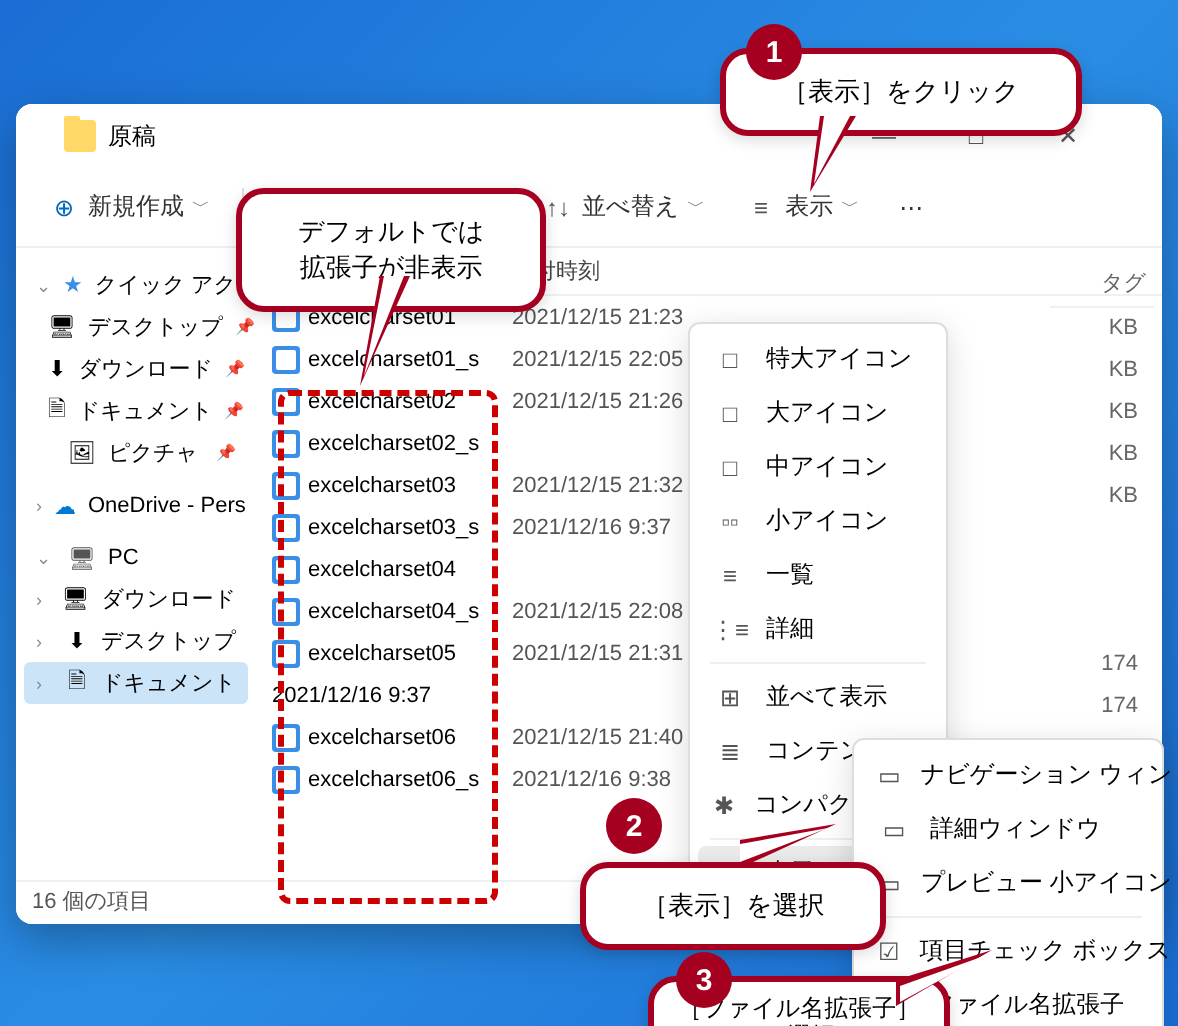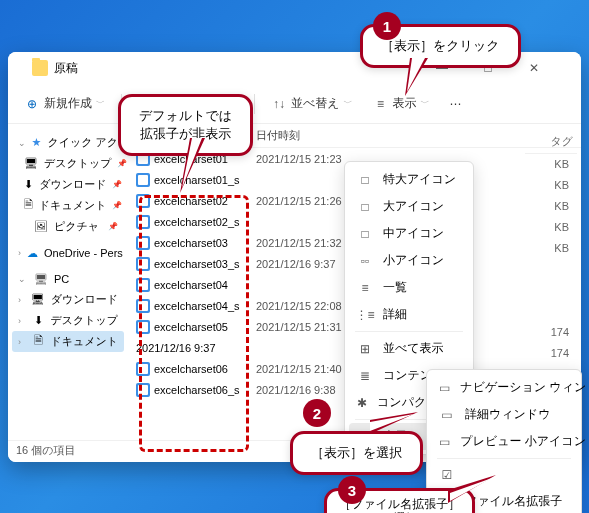--- a/index.html
+++ b/index.html
@@ -31,21 +31,21 @@
 .fl-row>div:nth-child(2){width:110px;color:#555}
 .file-ico{width:14px;height:14px;background:#3a8ee6;border-radius:2px;position:relative;flex-shrink:0}
 .file-ico::after{content:"";position:absolute;top:2px;left:2px;right:2px;bottom:2px;background:#fff;border-radius:1px}
 .dashed-box{position:absolute;border:3px dashed #c00;border-radius:6px;pointer-events:none}
 .menu{position:absolute;background:#fff;border:1px solid #ddd;border-radius:6px;box-shadow:0 4px 16px rgba(0,0,0,.15);padding:4px;font-size:12px}
 .menu-item{display:flex;align-items:center;gap:10px;padding:5px 12px 5px 8px;border-radius:4px;white-space:nowrap}
 .menu-item.sel{background:#eaeaea}
 .menu-ico{width:16px;height:16px;display:flex;align-items:center;justify-content:center;color:#555;font-size:12px}
 .menu-sep{height:1px;background:#eee;margin:3px 6px}
 .menu-chev{margin-left:auto;color:#888;font-size:10px}
-.callout{position:absolute;background:#fff;border:3px solid #a50020;border-radius:14px;padding:10px 18px;font-size:13px;color:#000;font-weight:500;box-shadow:0 2px 8px rgba(0,0,0,.15)}
+.callout{position:absolute;background:#fff;border:3px solid #a50020;border-radius:14px;padding:10px 28px;font-size:13px;color:#000;font-weight:500;box-shadow:0 2px 8px rgba(0,0,0,.15)}
 .num-badge{position:absolute;width:28px;height:28px;background:#a50020;border-radius:50%;color:#fff;display:flex;align-items:center;justify-content:center;font-weight:bold;font-size:15px;z-index:10}
 .status{position:absolute;bottom:0;left:0;right:0;height:22px;padding:2px 8px;font-size:11px;color:#555;background:#fff;border-top:1px solid #f0f0f0}
 .panel-right{position:absolute;right:0;top:72px;width:60px;bottom:22px;padding:8px 4px;font-size:11px;color:#666;text-align:right}
 .panel-right div{height:21px;padding:2px 4px}
 </style>
 </head>
 <body>
 
 <div class="window">
   <div class="titlebar">
@@ -162,20 +162,21 @@
               <span class="file-ico"></span>
               <span>excelcharset01</span>
             </div>
             <div>2021/12/15 21:23</div>
           </div>
           <div class="fl-row">
             <div>
               <span class="file-ico"></span>
               <span>excelcharset01_s</span>
             </div>
+            <div>2021/12/15 22:05</div>
           </div>
           <div class="fl-row">
             <div>
               <span class="file-ico"></span>
               <span>excelcharset02</span>
             </div>
             <div>2021/12/15 21:26</div>
           </div>
           <div class="fl-row">
             <div>
@@ -323,20 +324,21 @@
       </div>
       <div class="menu-item">
         <span class="menu-ico">▭</span>
         <span>プレビュー 小アイコン</span>
       </div>
     </div>
   <div class="menu-sep"></div>
   <div id="m2-b">
       <div class="menu-item">
         <span class="menu-ico">☑</span>
+        <span>項目チェック ボックス</span>
       </div>
       <div class="menu-item">
         <span class="menu-ico">🗋</span>
         <span>ファイル名拡張子</span>
       </div>
     </div>
 </div>
 
 <div class="callout" style="left:118px;top:94px;white-space:pre-line;text-align:center">デフォルトでは
 拡張子が非表示</div>

